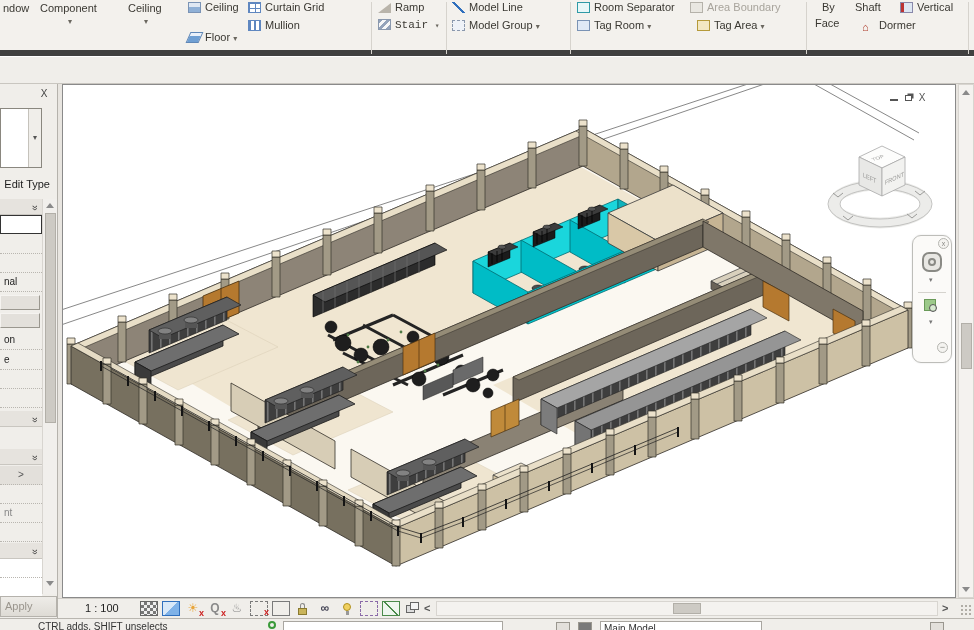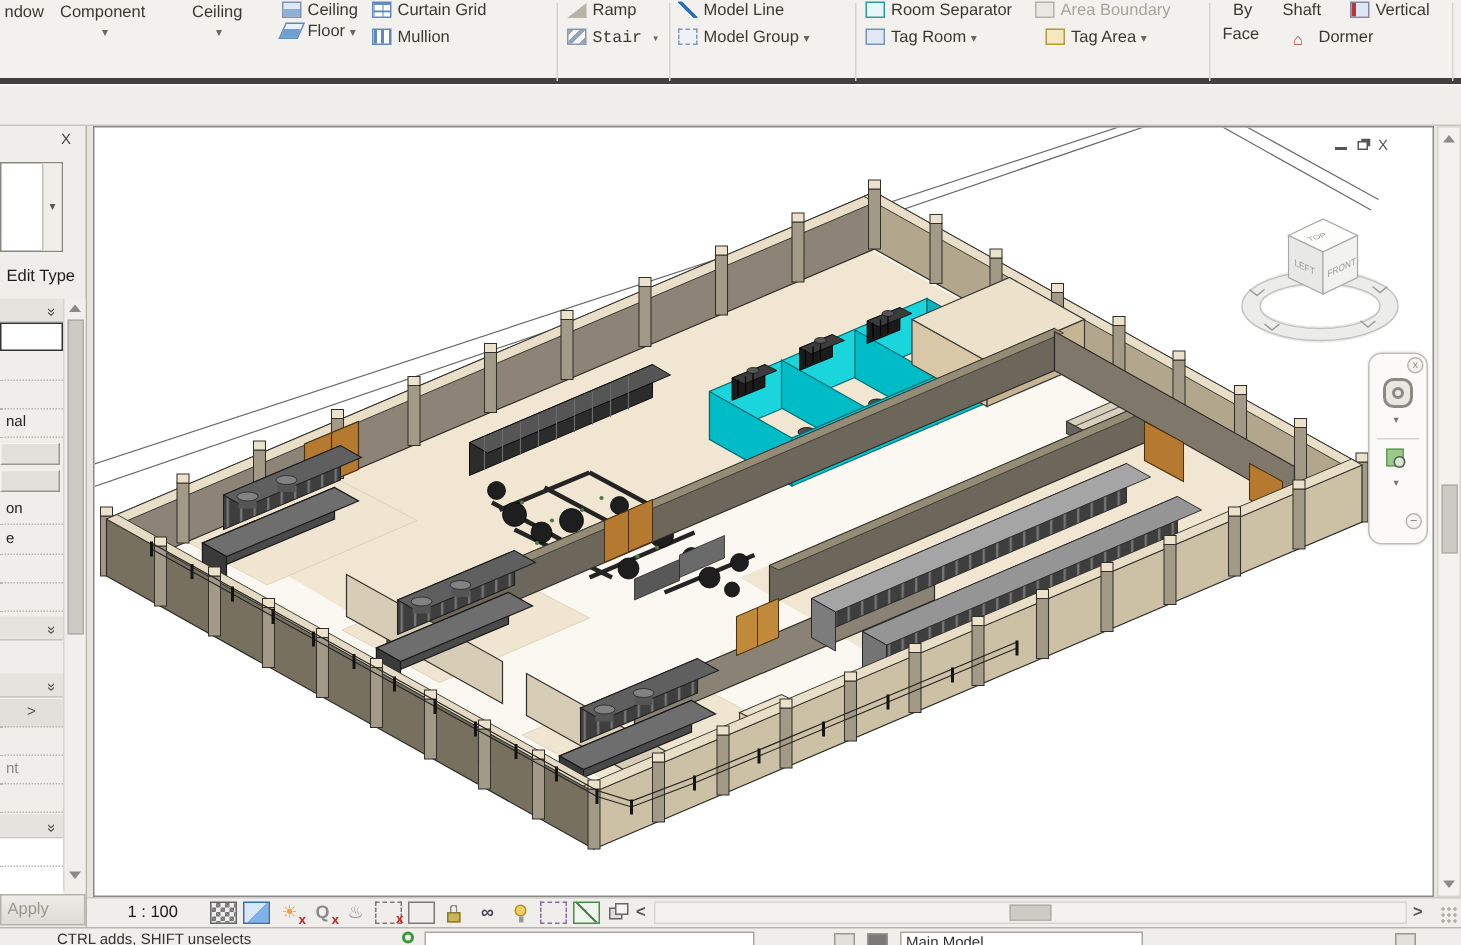--- a/index.html
+++ b/index.html
@@ -1,21 +1,21 @@
 <!DOCTYPE html>
 <html><head>
 <meta charset="utf-8">
 <style>
   * { margin:0; padding:0; box-sizing:border-box; }
   html,body { width:974px; height:630px; overflow:hidden; background:#fff;
     font-family:"Liberation Sans", sans-serif; color:#3a3832; }
   .abs { position:absolute; }
 
   
-  #ribbon { position:absolute; left:0; top:0; width:974px; height:56px; background:#f3f1ed; border-bottom:4px solid #404040;padding-left:21px; }
+  #ribbon { position:absolute; left:0; top:0; width:974px; height:56px; background:#f3f1ed; border-bottom:6px solid #404040;padding-left:21px; }
   .rb-lbl { position:absolute; font-size:11px; color:#3a3832; white-space:nowrap; }
   .rb-lbl.dis { color:#a8a49c; }
   .rb-arrow { font-size:8px; color:#6a675f; }
   .rb-sep { position:absolute; top:2px; width:1px; height:52px; background:#d6d3cd; }
   #panel-row { position:absolute; left:0; top:38px; width:974px; height:17px; border-top:1px solid #ddd9d3; }
   .pn-lbl { position:absolute; top:2px; font-size:11px; color:#55524b; transform:translateX(-50%); white-space:nowrap; }
   .ri { display:inline-block; width:13px; height:11px; vertical-align:-2px; margin-right:4px; position:relative; }
   .ri-ceiling { background:linear-gradient(180deg,#dfe8f3 45%,#8fb0d6 45%); border:1px solid #7a93b5; }
   .ri-floor { background:linear-gradient(180deg,#eaf1fa 35%,#6f9fd3 35%); border:1px solid #5f87b7; transform:skewX(-24deg); }
   .ri-grid { border:1px solid #5f87c0; background-image:linear-gradient(#5f87c0 1px,transparent 1px),linear-gradient(90deg,#5f87c0 1px,transparent 1px); background-size:6px 5px; background-color:#fff; }
@@ -104,21 +104,21 @@
 
 <div id="ribbon">
   <span class="rb-lbl" style="left:3px; top:2px;">ndow</span>
 
   <span class="rb-lbl" style="left:40px; top:2px;">Component</span>
   <span class="rb-arrow abs" style="left:68px; top:17px;">▾</span>
   <span class="rb-lbl" style="left:128px; top:2px;">Ceiling</span>
   <span class="rb-arrow abs" style="left:144px; top:17px;">▾</span>
 
   <span class="rb-lbl" style="left:188px; top:1px;"><i class="ri ri-ceiling"></i><span>Ceiling</span></span>
-  <span class="rb-lbl" style="left:188px; top:15px;"><i class="ri ri-floor"></i><span>Floor</span> <span class="rb-arrow">▾</span></span>
+  <span class="rb-lbl" style="left:188px; top:31px;"><i class="ri ri-floor"></i><span>Floor</span> <span class="rb-arrow">▾</span></span>
   <span class="rb-lbl" style="left:248px; top:1px;"><i class="ri ri-grid"></i><span>Curtain Grid</span></span>
   <span class="rb-lbl" style="left:248px; top:19px;"><i class="ri ri-mullion"></i><span>Mullion</span></span>
 
   <span class="rb-lbl" style="left:378px; top:1px;"><i class="ri ri-ramp"></i><span>Ramp</span></span>
   <span class="rb-lbl" style="left:378px; top:19px;font-family:Liberation Mono, monospace;"><i class="ri ri-stair"></i><span>Stair</span> <span class="rb-arrow">▾</span></span>
 
   <span class="rb-lbl" style="left:452px; top:1px;"><i class="ri ri-mline"></i><span>Model Line</span></span>
   <span class="rb-lbl" style="left:452px; top:19px;"><i class="ri ri-mgroup"></i><span>Model Group</span> <span class="rb-arrow">▾</span></span>
 
   <span class="rb-lbl" style="left:577px; top:1px;"><i class="ri ri-roomsep"></i><span>Room Separator</span></span>

